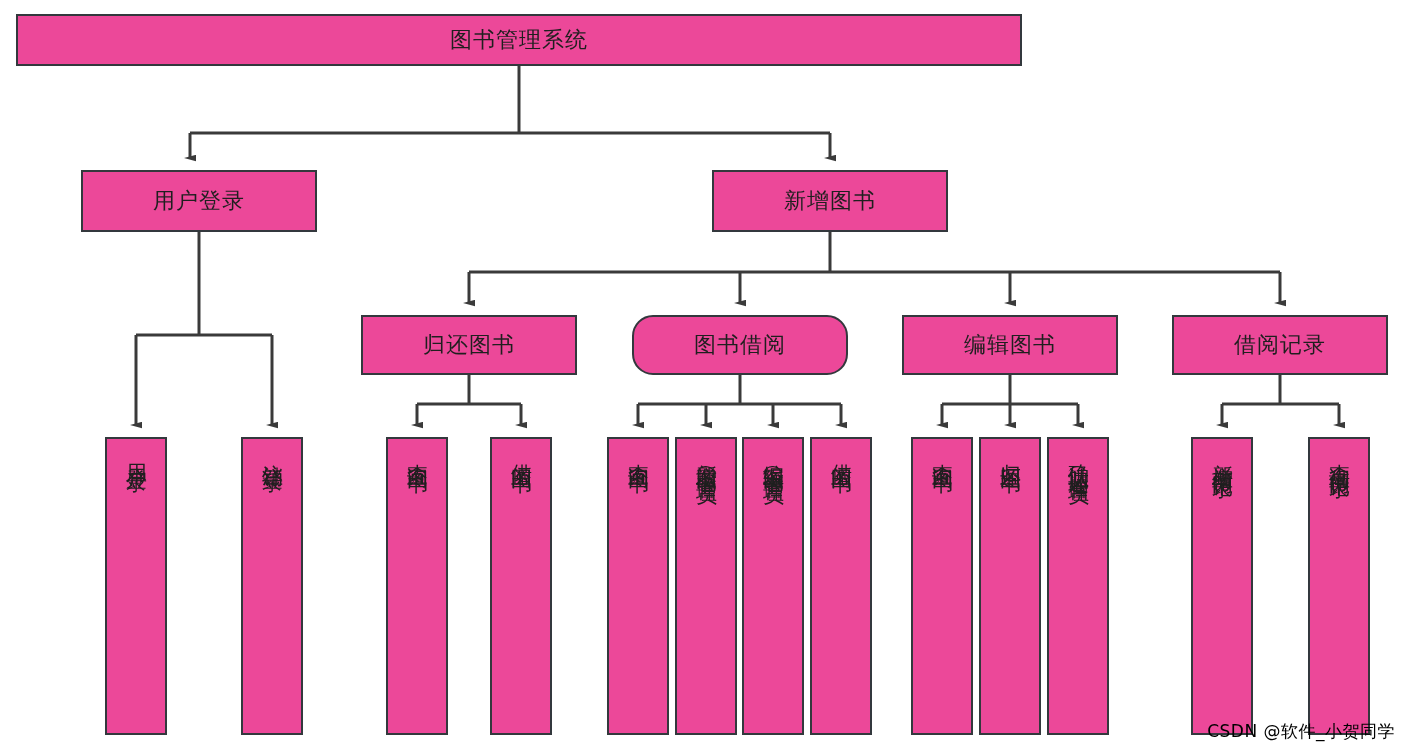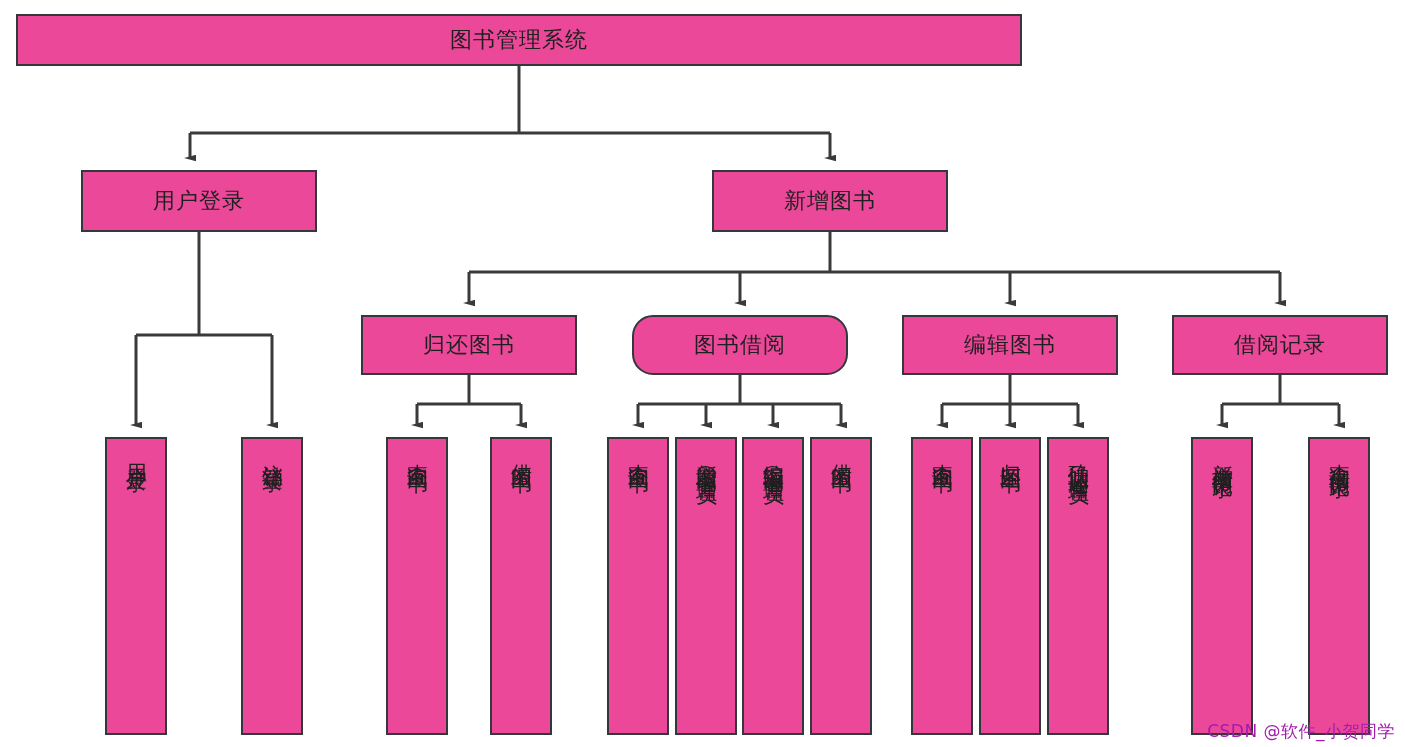--- a/index.html
+++ b/index.html
@@ -61,21 +61,21 @@
     font-size: 21px;
     letter-spacing: 3px;
     line-height: 1;
     white-space: nowrap;
   }
   #watermark {
     position: absolute;
     right: 10px;
     bottom: 4px;
     font-size: 17px;
-    color: #a21caf;
+    color: #000000;
     letter-spacing: 0.5px;
     z-index: 3;
     white-space: nowrap;
   }
 </style>
 </head>
 <body>
 
 <div id="canvas">
 

